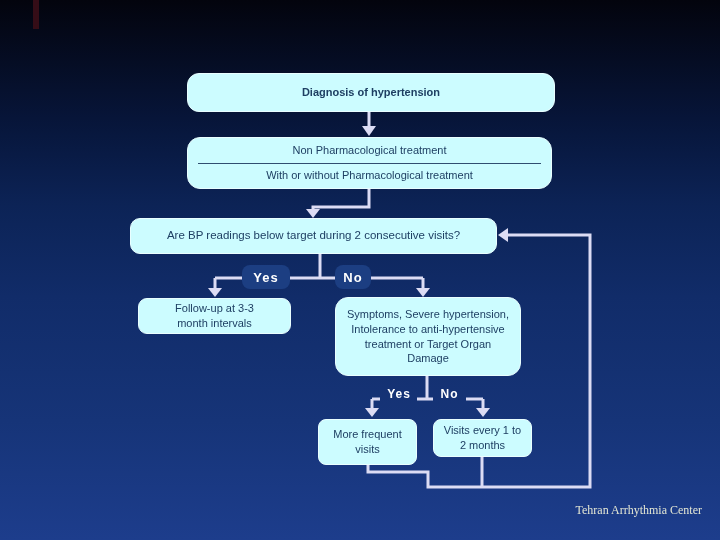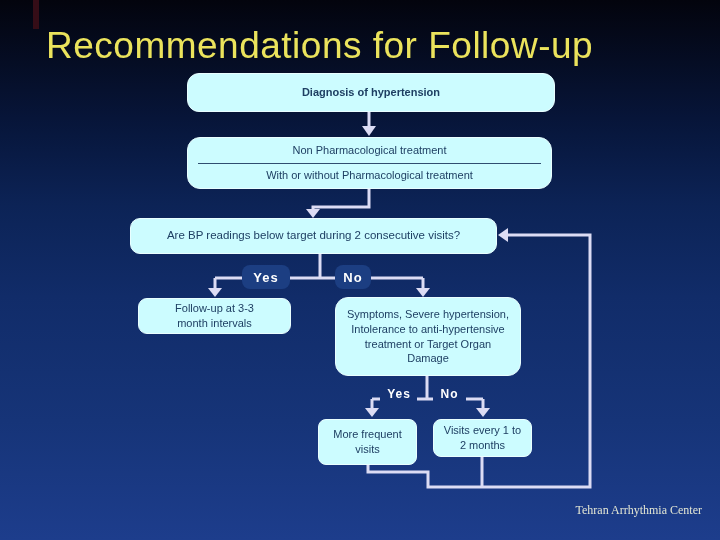--- a/index.html
+++ b/index.html
@@ -46,21 +46,20 @@
     white-space:nowrap;
   }
 </style>
 </head>
 <body>
 
 <div class="stage">
 
   <div class="accent-bar"></div>
 
-  <div class="slide-title">Recommendations for Follow-up</div>
 
   <svg class="connectors" width="720" height="540" viewBox="0 0 720 540">
     <g stroke="#dcdcf4" stroke-width="3" fill="none">
 
       <path d="M369 112 V127"></path>
 
       <path d="M369 189 V207 H313 V210"></path>
 
       <path d="M320 254 V278 M215 278 H423 M215 278 V289 M423 278 V289"></path>
 

